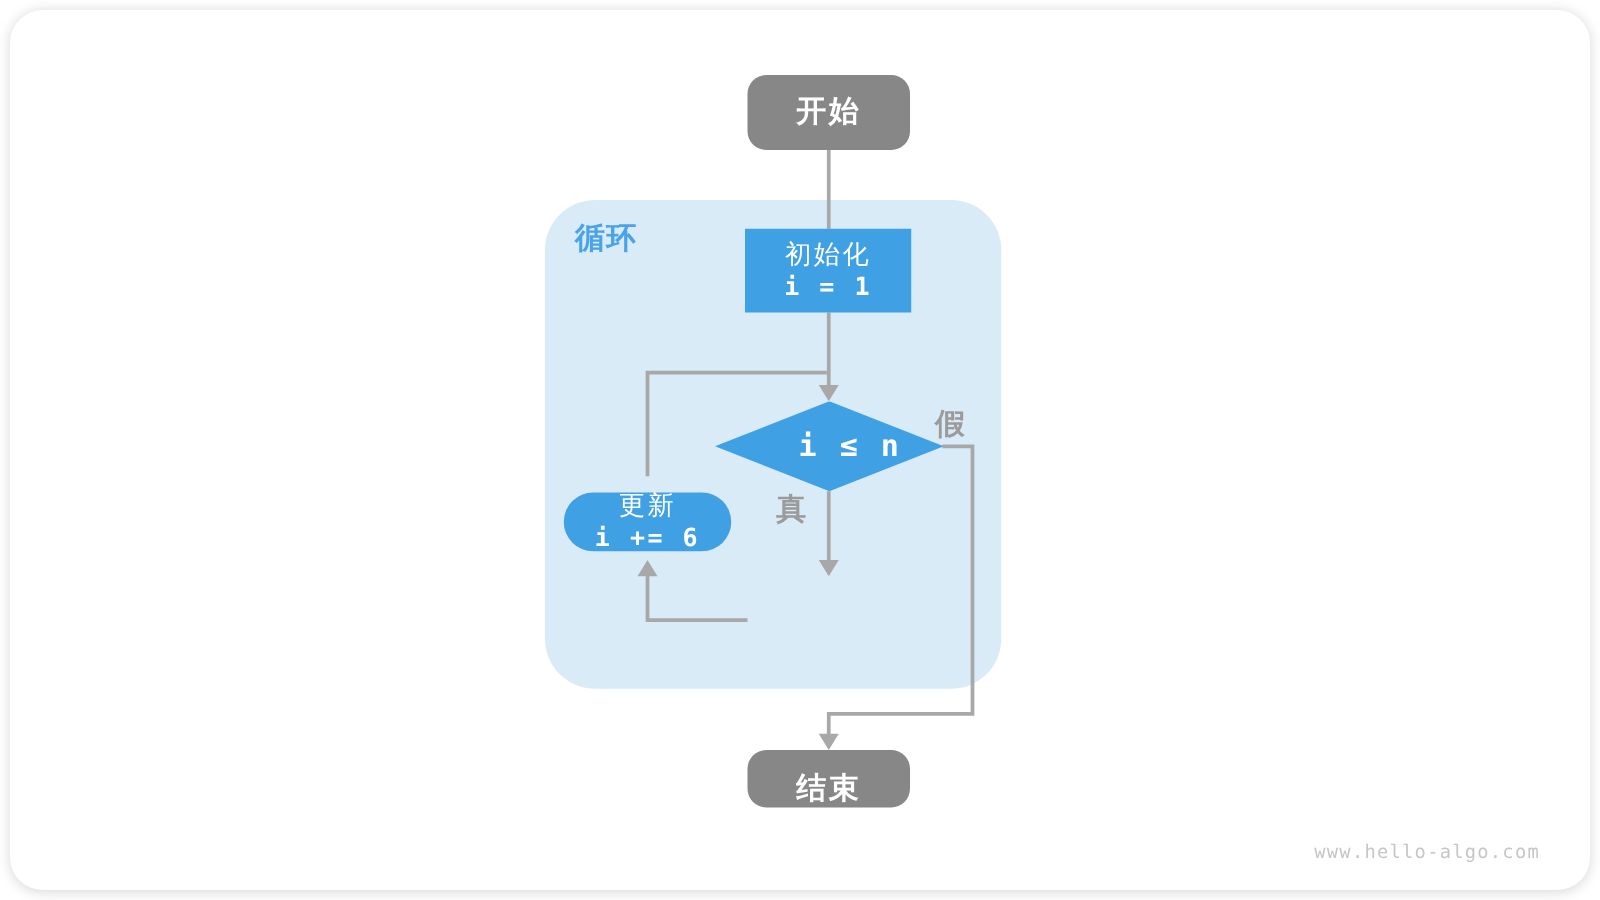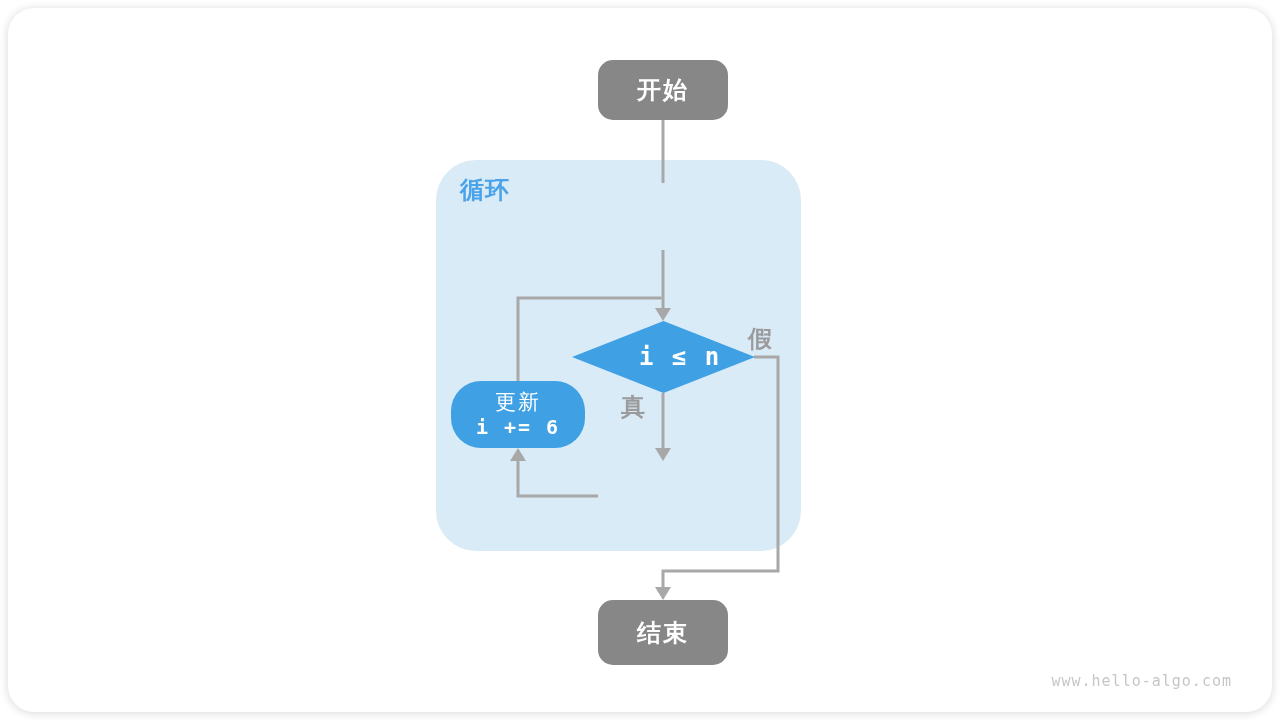--- a/index.html
+++ b/index.html
@@ -66,23 +66,23 @@
     font-size: 20px; font-weight: 700; letter-spacing: 2px;
   }
   .node-code-lg {
     font-family: "DejaVu Sans Mono", "Liberation Mono", monospace;
     font-size: 24px; font-weight: 700; letter-spacing: 2px; margin-left: 33px;
   }
 
   #start-node { left: 590px; top: 52px;  width: 130px; height: 60px; }
   #init-node  { left: 588px; top: 175px; width: 133px; height: 67px; }
   #cond-node  { left: 564px; top: 313px; width: 183px; height: 72px; }
-  #update-node{ left: 443px; top: 373px; width: 134px; height: 67px; border-radius: 30px; }
+  #update-node{ left: 443px; top: 386px; width: 134px; height: 47px; border-radius: 30px; }
   #task-node  { left: 590px; top: 453px; width: 131px; height: 70px; }
-  #end-node   { left: 590px; top: 592px; width: 130px; height: 65px; }
+  #end-node   { left: 590px; top: 592px; width: 130px; height: 46px; justify-content: flex-end; }
 
   .branch-label {
     position: absolute;
     font-size: 24px; font-weight: 700;
     color: var(--branch-label-color, #9b9b9b);
   }
   #true-label  { left: 613px; top: 383px; }
   #false-label { left: 740px; top: 315px; }
 
   .watermark {
@@ -125,20 +125,24 @@
       <g>
         <path class="flow-line" d="M746 349 H770 V563 H655 V580"></path>
         <polygon class="arrow-head" points="647,579 663,579 655,592"></polygon>
       </g>
     </svg>
 
     <div id="start-node" class="node node-terminal">
       <span>开始</span>
     </div>
 
+    <div id="init-node" class="node node-process">
+      <span class="node-title">初始化</span>
+      <span class="node-code">i = 1</span>
+    </div>
 
     <div id="cond-node" class="node node-decision">
       <span class="node-code-lg">i ≤ n</span>
     </div>
 
     <div id="update-node" class="node node-process">
       <span class="node-title">更新</span>
       <span class="node-code">i += 6</span>
     </div>
 

